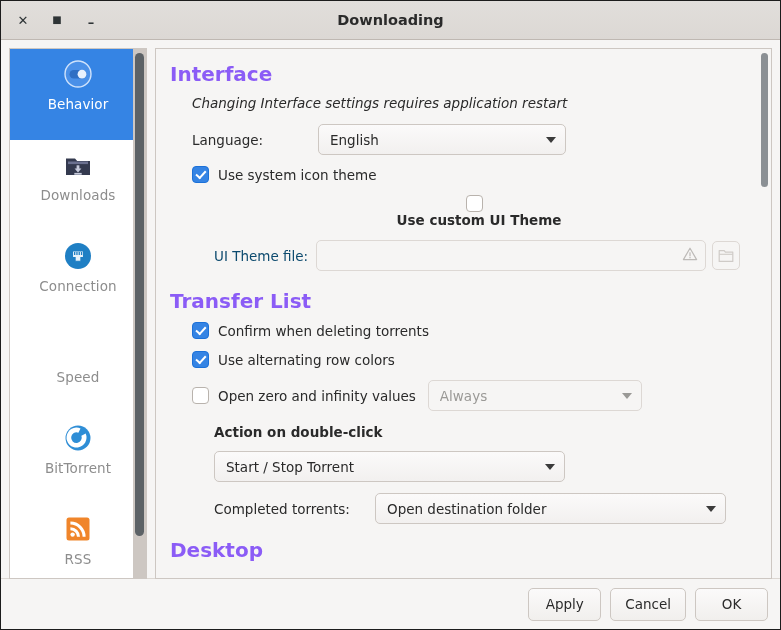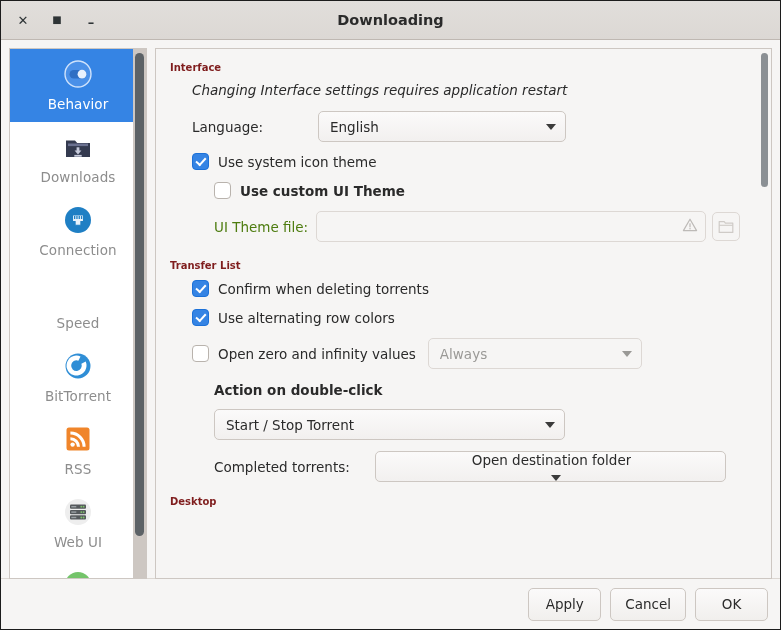--- a/index.html
+++ b/index.html
@@ -56,21 +56,21 @@
     overflow: hidden;
     height: 531px;
   }
   #sidebar-list {
     position: absolute; left: 0; top: 0; right: 0;
     padding: 0;
   }
   .side-item {
     display: flex; flex-direction: column; align-items: center;
     justify-content: flex-start;
-    padding: 8px 4px 10px 4px;
+    padding: 8px 4px 28px 4px;
     cursor: pointer;
     user-select: none;
   }
   .side-item.selected { background: #3584e4; }
   .side-icon {
     width: 34px; height: 34px;
     display: flex; align-items: center; justify-content: center;
     margin-bottom: 5px;
   }
   .side-label {
@@ -104,32 +104,32 @@
   #cont-sb-track {
     position: absolute; right: 0; top: 0; bottom: 0; width: 13px;
     background: #f6f5f4;
   }
   #cont-sb-thumb {
     position: absolute; right: 3px; top: 4px;
     width: 7px; height: 134px;
     background: #8b9094; border-radius: 4px;
   }
   .group-title {
-    font-size: 10px; font-weight: bold; color: #7f1d1d;
+    font-size: 20px; font-weight: bold; color: #8b5cf6;
     margin: 3px 0 9px 0;
   }
   .group-title.second { margin-top: 18px; }
   .indent { padding-left: 22px; }
   .note {
     font-size: 13.5px; font-style: italic; color: #2a2a2a;
     margin-bottom: 13px;
   }
   .row { display: flex; align-items: center; margin-bottom: 11px; }
   .lbl { font-size: 13.5px; color: #2a2a2a; }
-  .lbl.dim { color: #4d7c0f; }
+  .lbl.dim { color: #0c4a6e; }
   .sub-head {
     font-size: 13.5px; font-weight: bold; color: #2a2a2a;
     margin: 4px 0 11px 0;
   }
   
   .combo {
     height: 31px;
     background: linear-gradient(to bottom, #fbfafa 0%, #f2f0ef 100%);
     border: 1px solid #cdc7c2; border-radius: 5px;
     display: flex; align-items: center;
@@ -338,21 +338,21 @@
               <span class="cval">English</span>
               <span class="caret"></span>
             </div>
           </div>
 
           <div class="cb-row">
             <span class="cb checked"></span>
             <span class="cb-label">Use system icon theme</span>
           </div>
 
-          <div class="cb-row indent" style="margin-bottom:12px;">
+          <div class="cb-row indent" style="margin-bottom:12px;flex-direction:column;">
             <span class="cb"></span>
             <span class="cb-label bold">Use custom UI Theme</span>
           </div>
 
           <div class="row indent" style="margin-bottom:4px;">
             <span class="lbl dim" style="width:102px;">UI Theme file:</span>
             <div class="entry" style="width:390px;">
               <span class="evalue"></span>
               <span>
                 <svg width="16" height="16" viewBox="0 0 16 16">
@@ -400,21 +400,21 @@
 
             <div class="row">
               <div class="combo" style="width:351px;">
                 <span class="cval">Start / Stop Torrent</span>
                 <span class="caret"></span>
               </div>
             </div>
 
             <div class="row" style="margin-bottom:14px;">
               <span class="lbl" style="width:161px;">Completed torrents:</span>
-              <div class="combo" style="width:351px;flex-direction:column;">
+              <div class="combo" style="width:351px;">
                 <span class="cval">Open destination folder</span>
                 <span class="caret"></span>
               </div>
             </div>
           </div>
         </div>
 
         <div class="group-title" style="margin-top:8px;">Desktop</div>
 
       </div>

